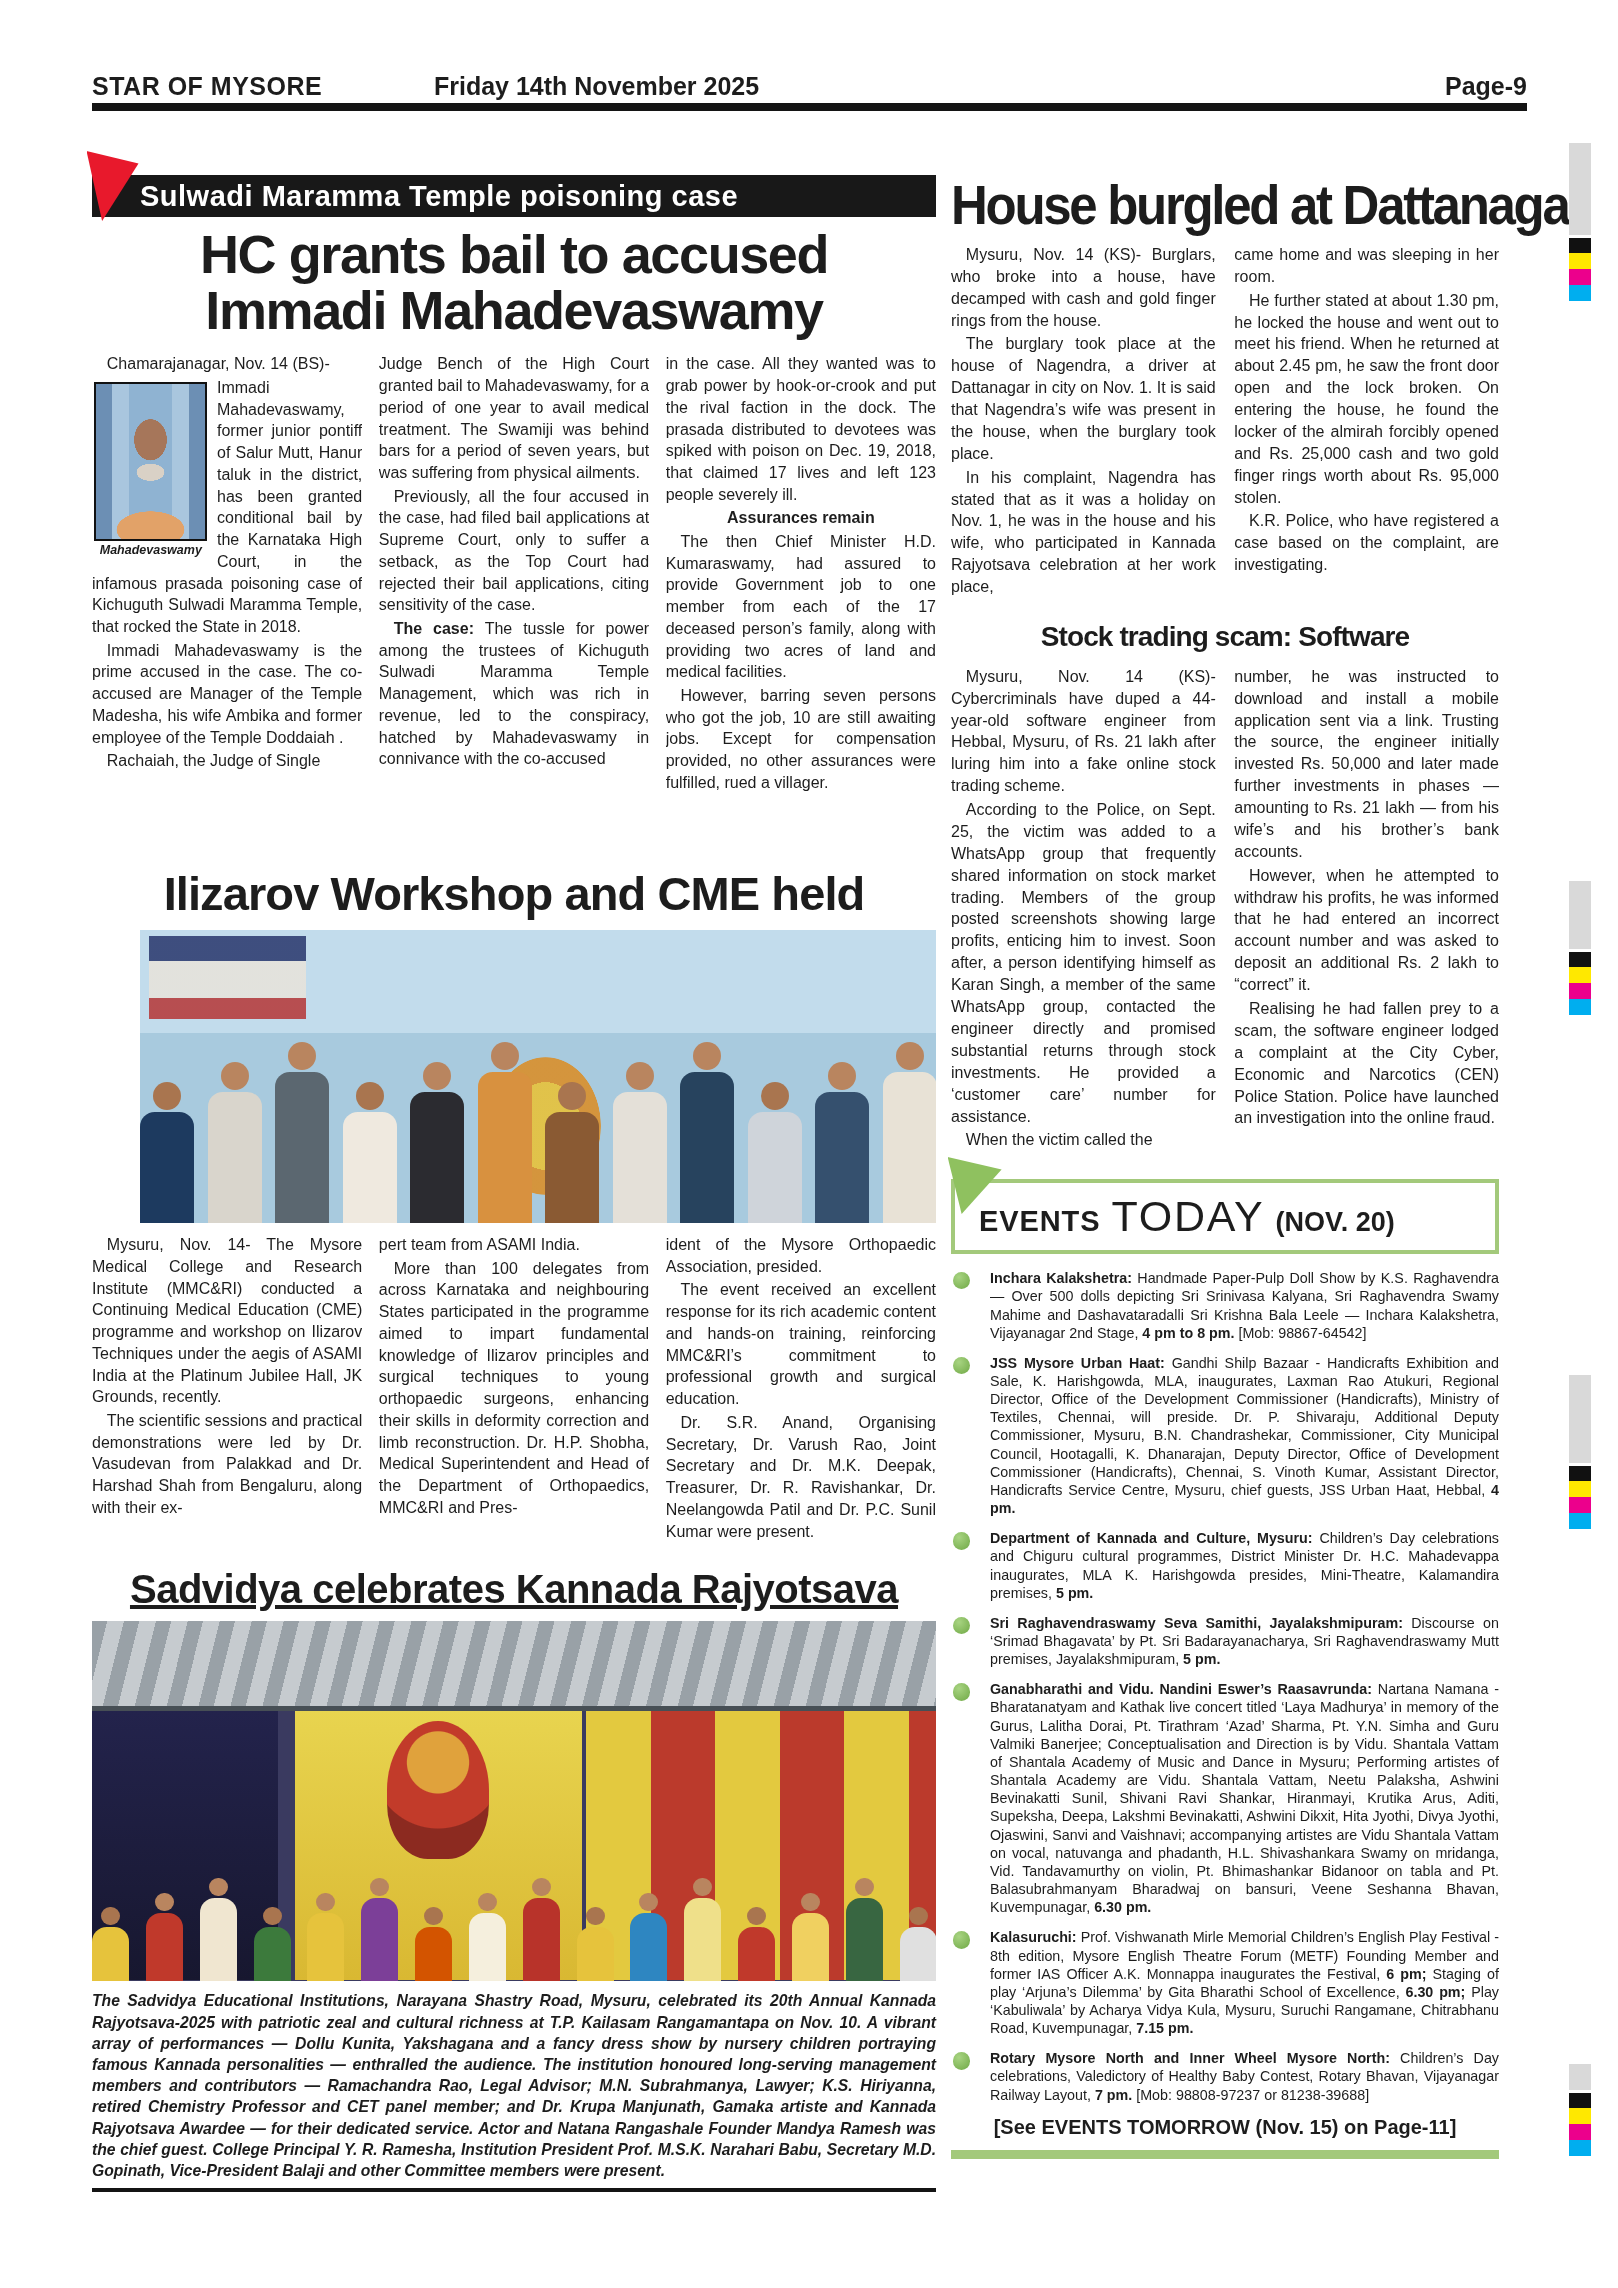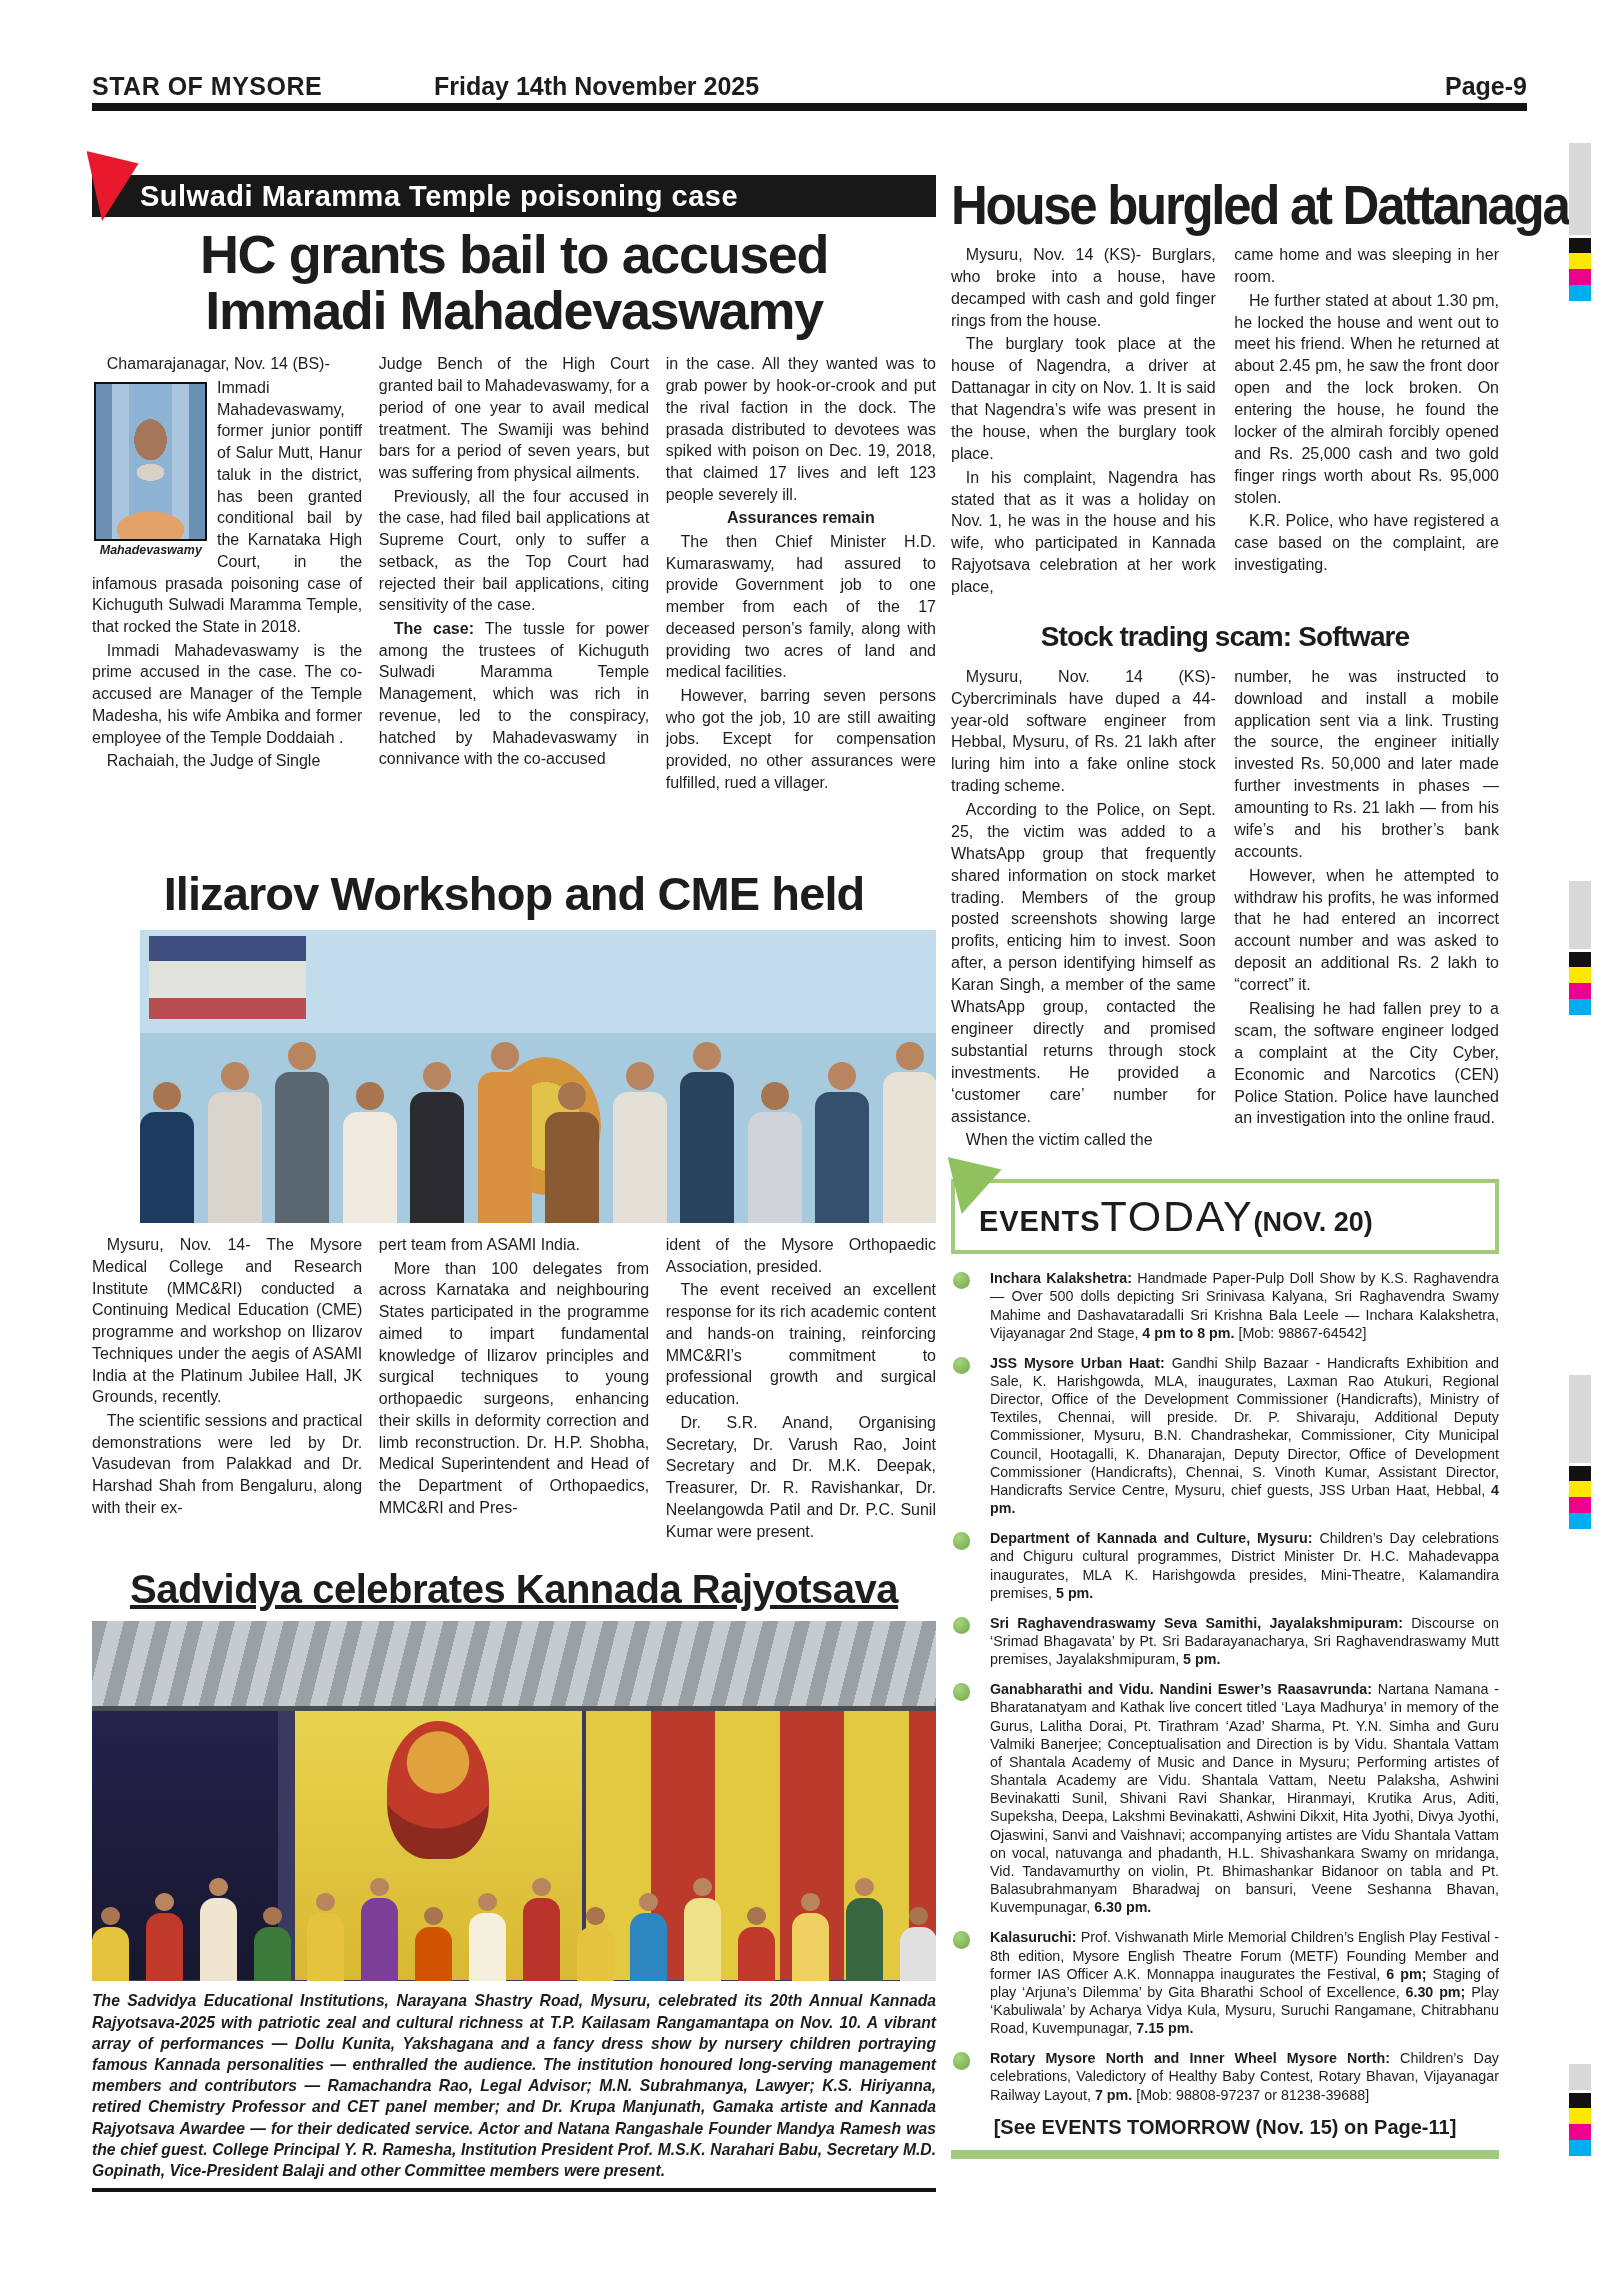--- a/index.html
+++ b/index.html
@@ -60,21 +60,21 @@
   .sad-rule{margin-top:7.4px;height:3.7px;background:#141414;}
   
   .right-block{position:absolute;left:951px;top:172px;width:548px;}
   .burg-headline{font-weight:800;font-size:51px;letter-spacing:-2.3px;transform:scaleY(1.1);
       transform-origin:left top;white-space:nowrap;margin:0 0 13px 0;}
   .two-cols{display:flex;gap:18.5px;text-align:justify;}
   .two-cols .col p{font-size:16px;line-height:1.37;}
   .scam-headline{text-align:center;font-weight:800;font-size:28px;line-height:1.1;letter-spacing:-0.9px;margin:22px 0 13px 0;}
   
   .events{margin-top:26px;position:relative;}
-  .events-header{position:relative;border:4.6px solid #a3c97b;padding:9.2px 0 9.2px 24px;display:flex;align-items:baseline;}
+  .events-header{position:relative;border:4.6px solid #a3c97b;padding:9.2px 0 9.2px 24px;display:flex;align-items:baseline;gap:11px;}
   .green-flag{position:absolute;left:-7.4px;top:-26px;width:54px;height:57px;background:#8fc15f;
       clip-path:polygon(0 0,100% 22%,26% 100%);}
   .ev-word{font-weight:800;font-size:29px;letter-spacing:0.9px;}
   .ev-today{font-weight:400;font-size:43px;letter-spacing:1.8px;}
   .ev-date{font-weight:800;font-size:27px;}
   .events-list{margin-top:14.8px;}
   .event-item{position:relative;padding-left:39px;margin-bottom:12px;}
   .event-dot{position:absolute;left:1.8px;top:2.8px;width:17.5px;height:17.5px;border-radius:50%;
       background:radial-gradient(circle at 35% 30%,#a8d482,#6fa845);}
   .event-text{margin:0;font-size:14.3px;line-height:1.27;text-align:justify;}

